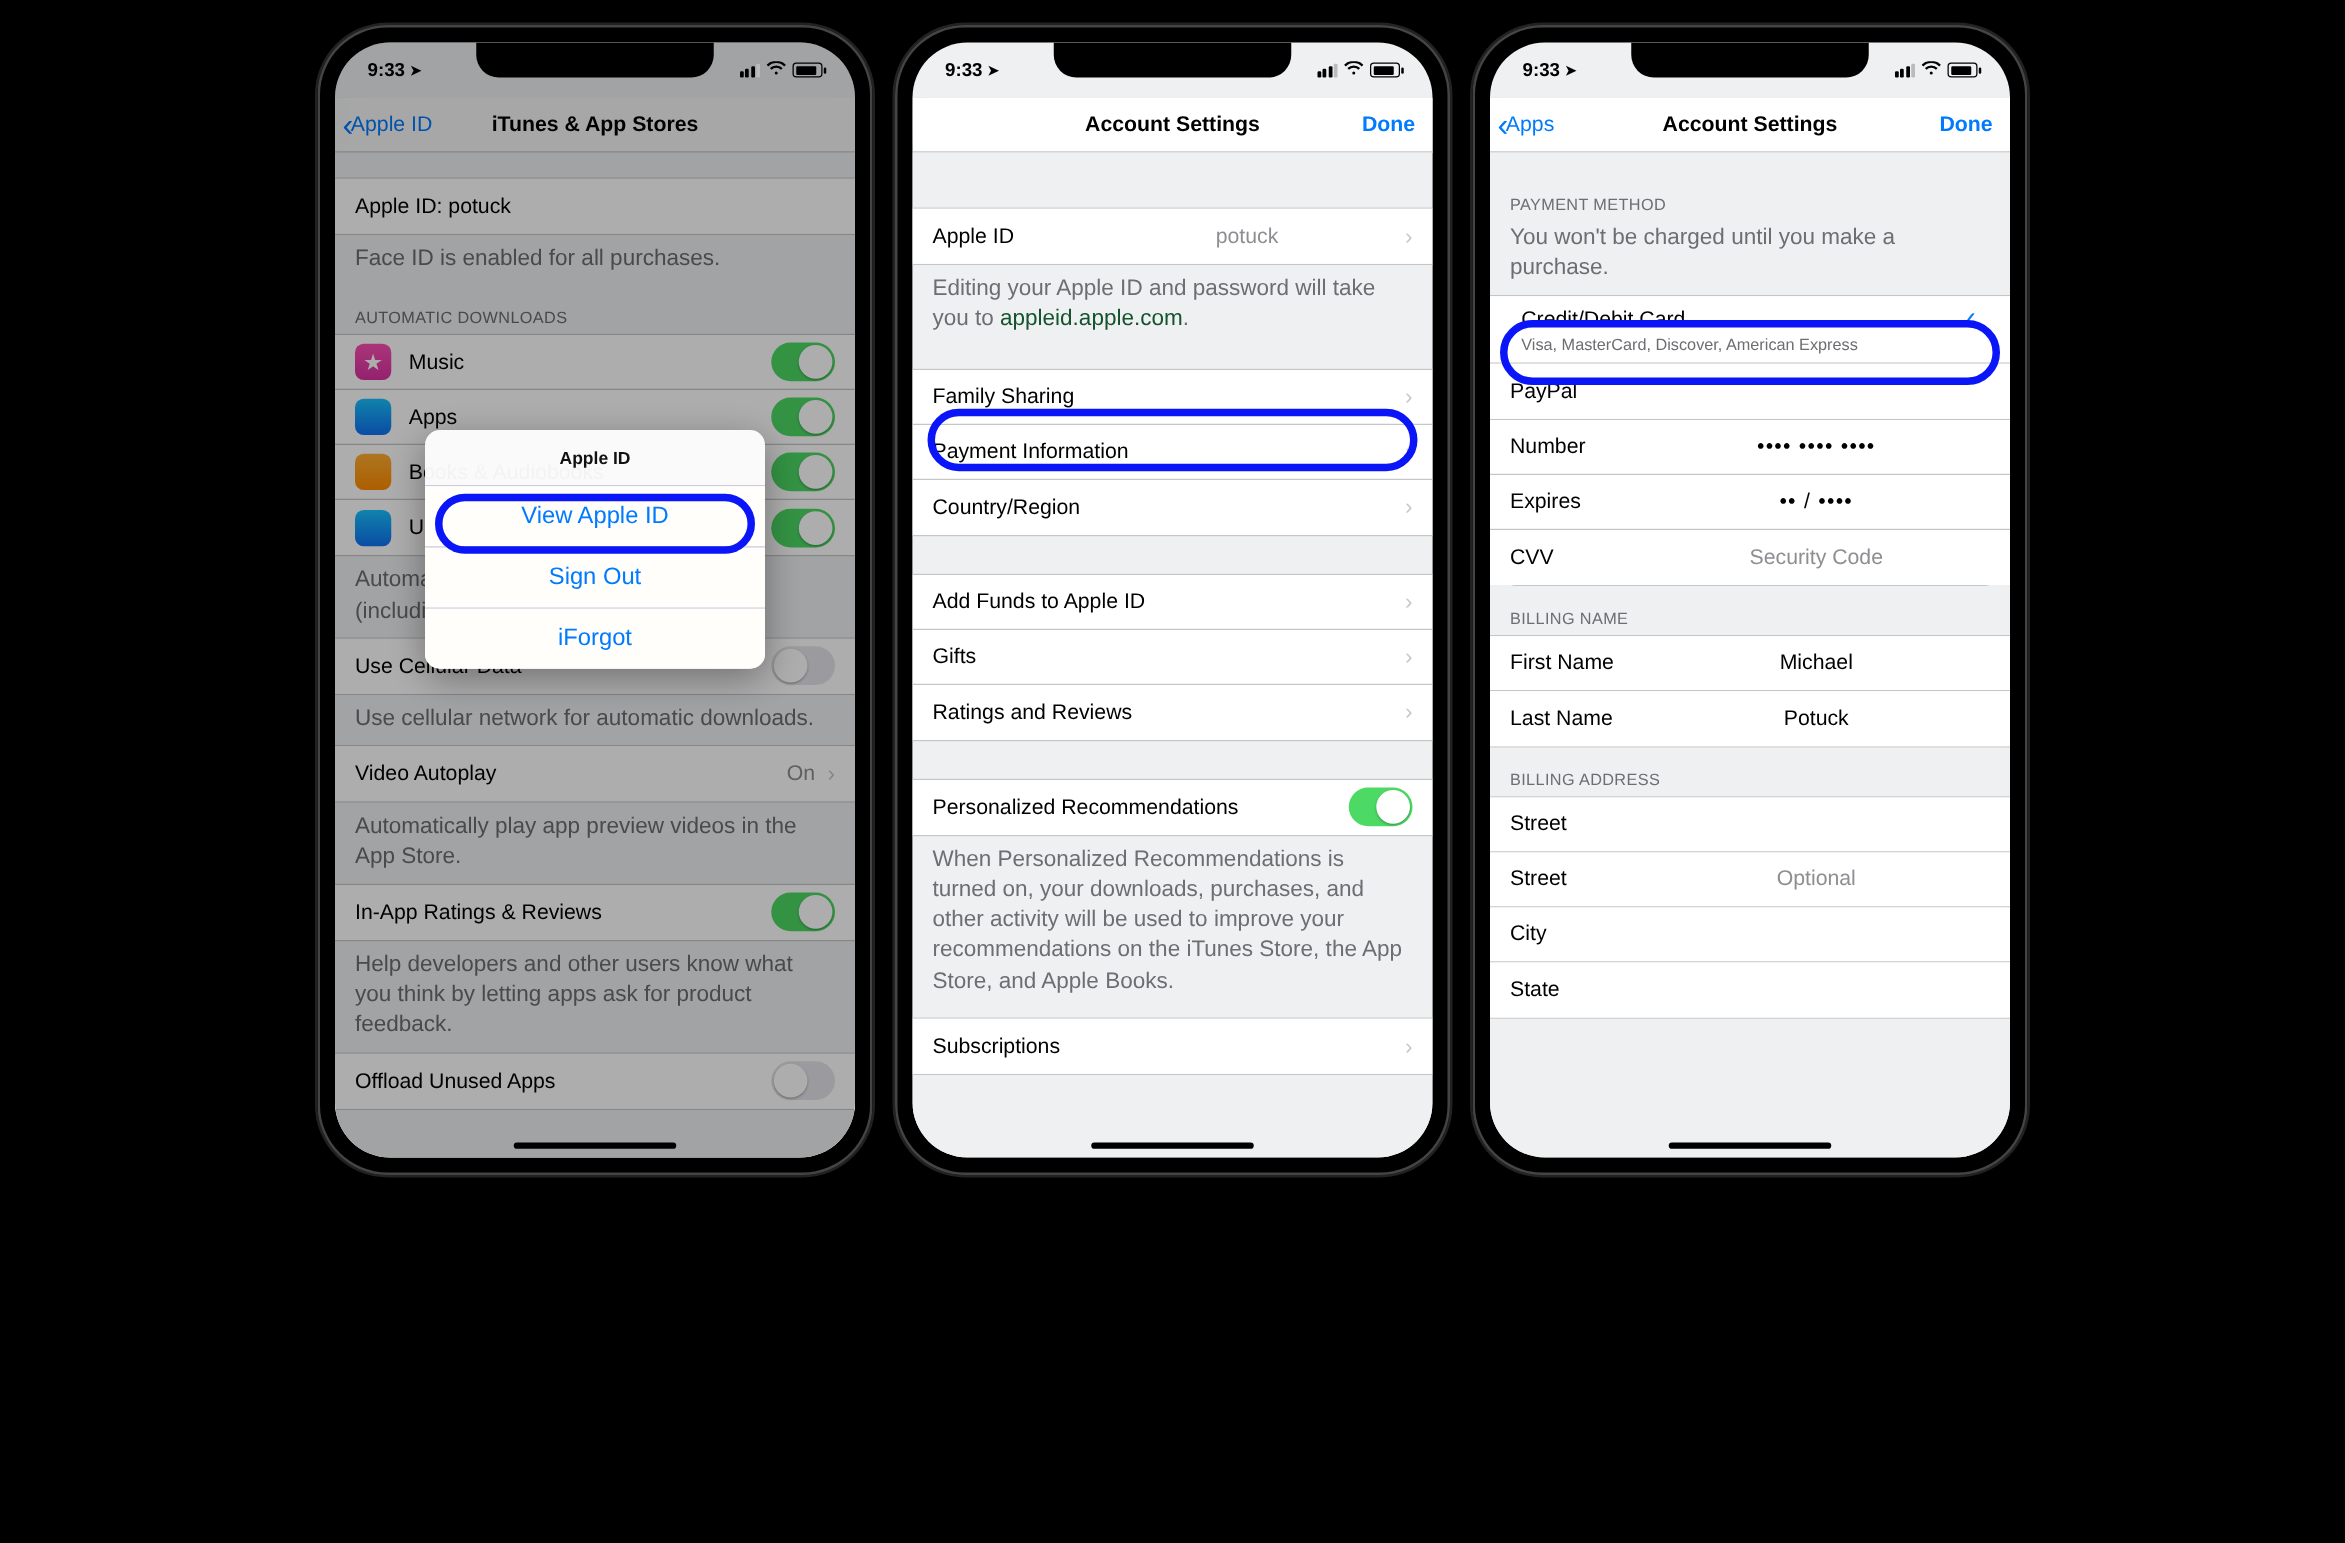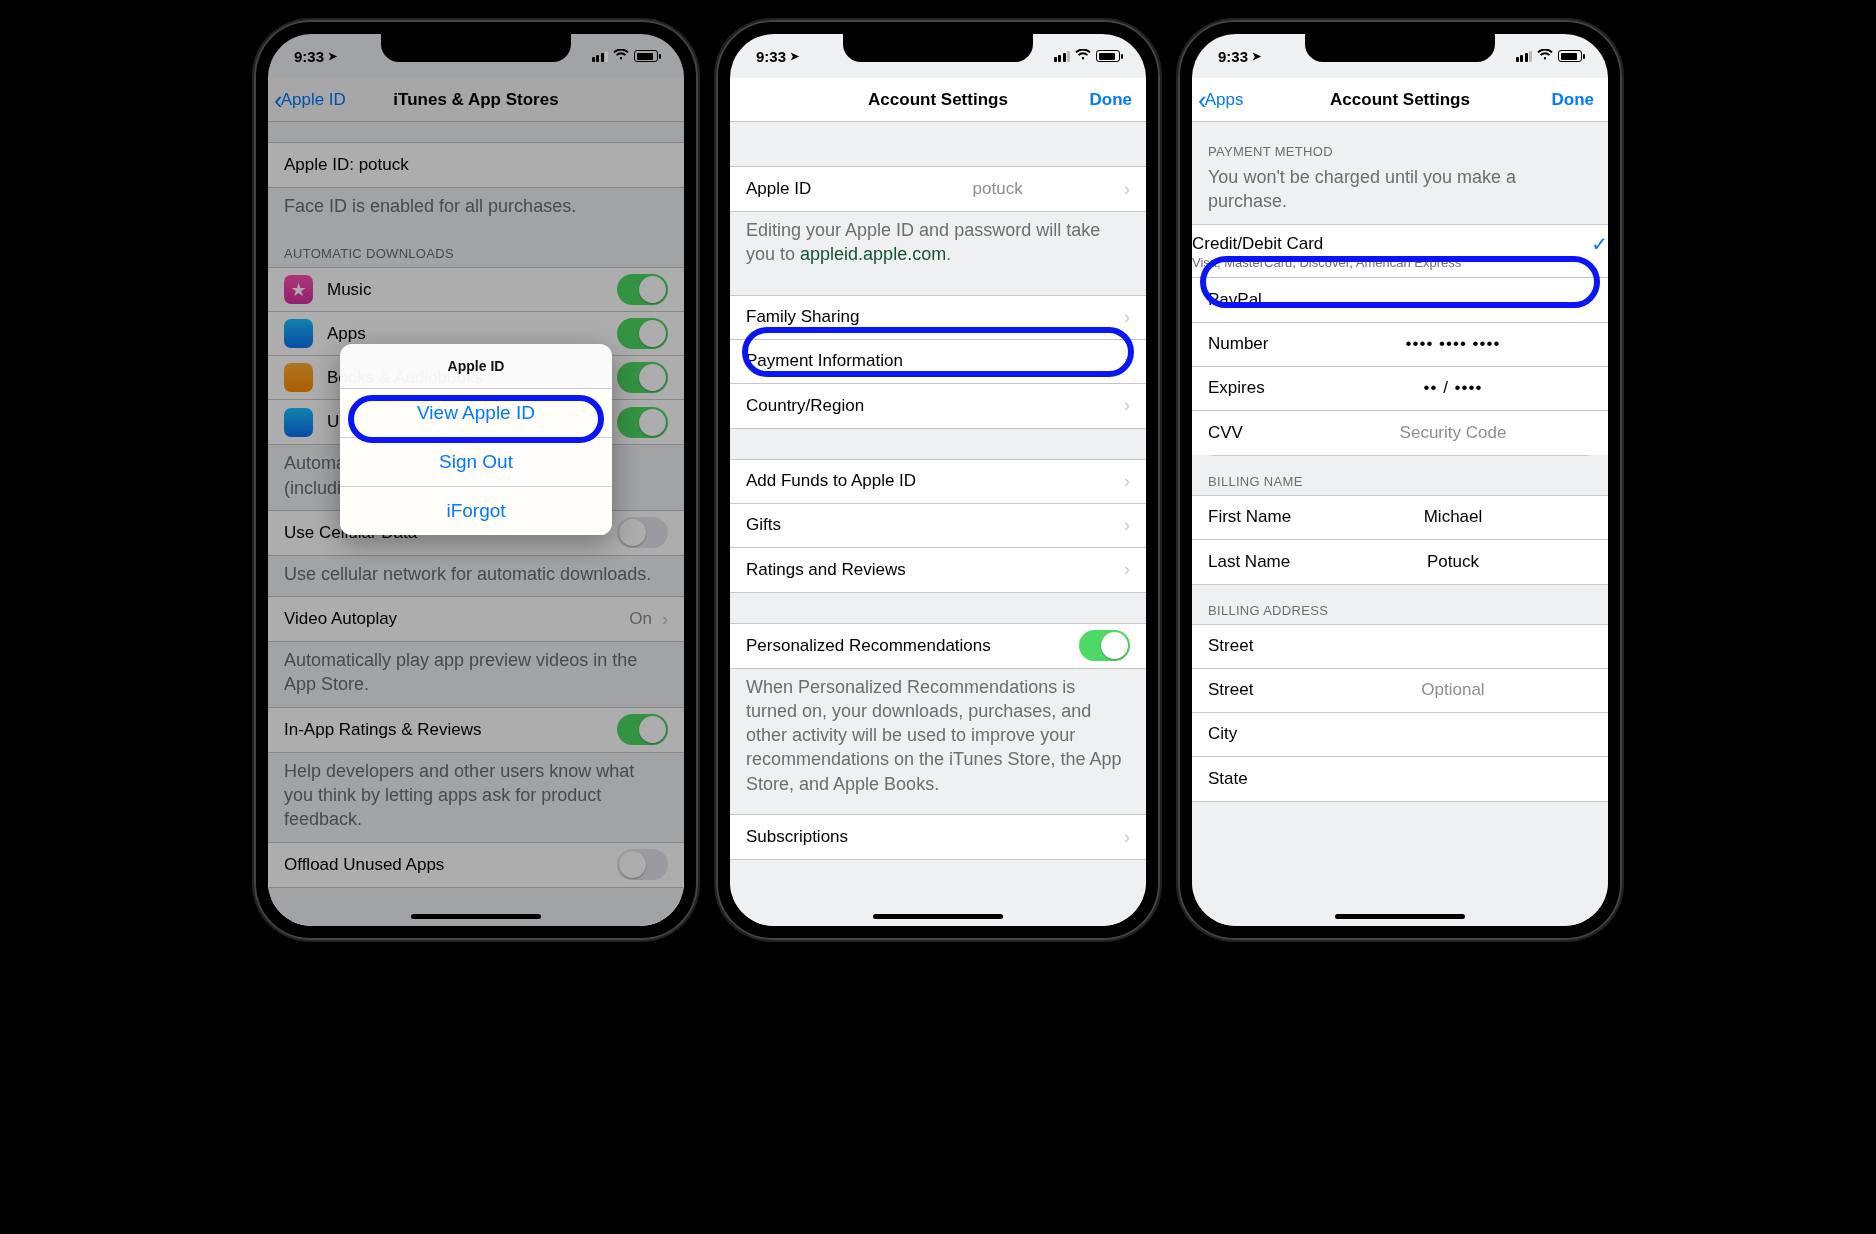--- a/index.html
+++ b/index.html
@@ -444,25 +444,25 @@
     </div>
     <div class="navbar" style="background:#fff;">
       <div class="nav-back">
         <span class="chev">‹</span>
         <span>Apps</span>
       </div>
       <div class="nav-title">Account Settings</div>
       <div class="nav-done">Done</div>
     </div>
     <div class="content">
-      <div class="group-header" style="padding-top:22px;">PAYMENT METHOD</div>
+      <div class="group-header" style="padding-top:34px;">PAYMENT METHOD</div>
       <div class="group-footer" style="padding-top:0;">You won't be charged until you make a purchase.</div>
 
       <div class="list" style="position:relative;">
-        <div class="row col" style="padding:7px 0;">
+        <div class="row col" style="padding:7px 25px;">
           <div style="display:flex; width:100%; align-items:center;">
             <span class="label">Credit/Debit Card</span>
             <span class="check">✓</span>
           </div>
           <span class="subtitle">Visa, MasterCard, Discover, American Express</span>
         </div>
         <div class="row">
           <span class="label">PayPal</span>
         </div>
       </div>

